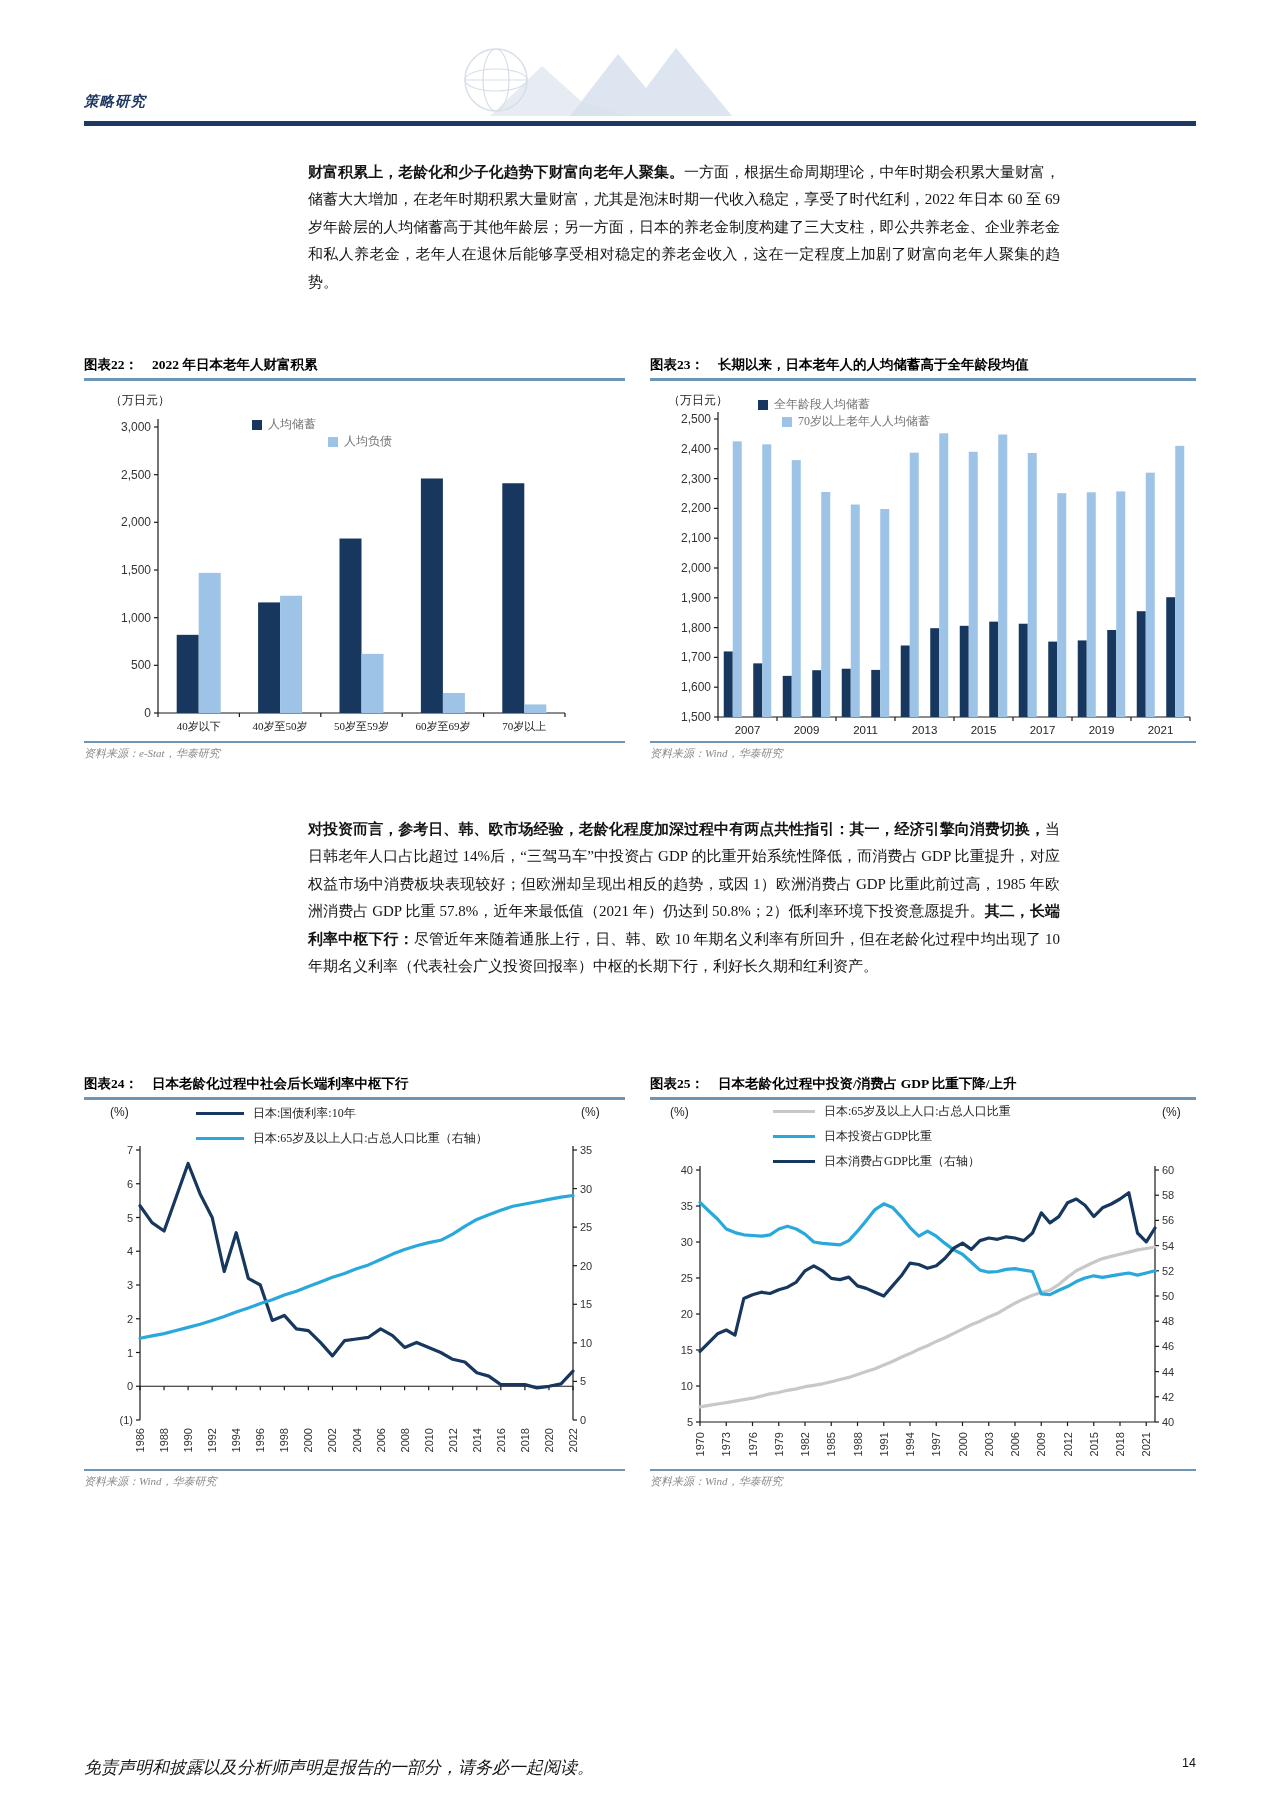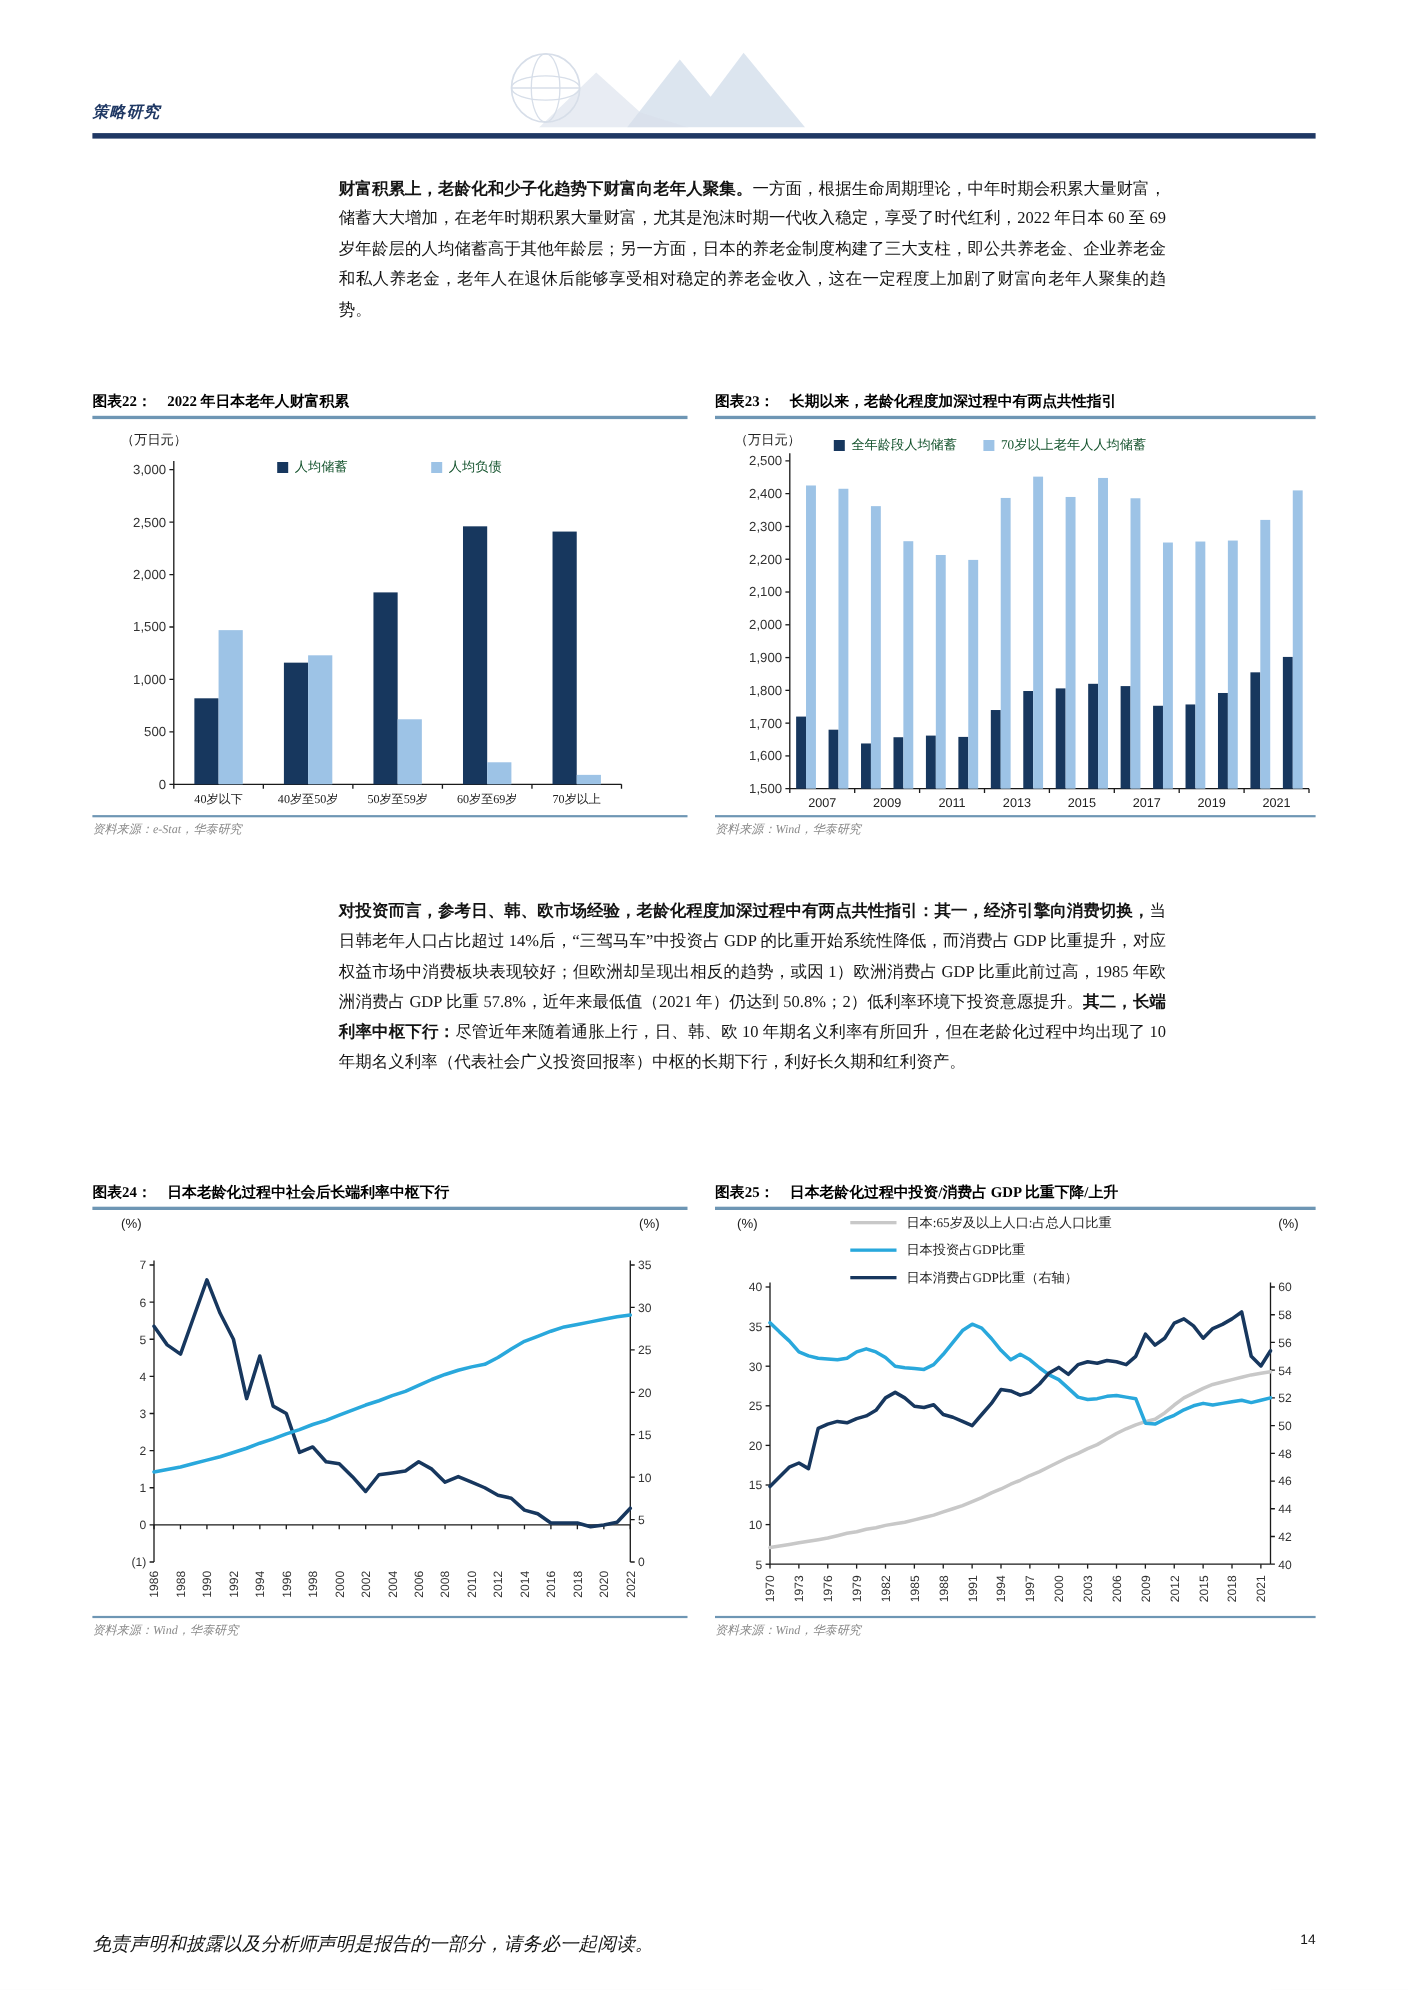--- a/index.html
+++ b/index.html
@@ -21,21 +21,21 @@
   .body-p{position:absolute;left:292px;width:752px;font-size:15px;line-height:27.4px;color:#141414;
         text-align:justify;margin:16px;}
   .body-p b{font-weight:700;}
   
   .chart-block{position:absolute;}
   .fig-title{position:absolute;left:0;top:0;font-size:13.5px;font-weight:700;color:#000;white-space:nowrap;}
   .fig-label{margin-right:14px;}
   .fig-rule{position:absolute;left:0;top:22px;height:2.5px;background:#6e96b4;width:100%;}
   .fig-unit{position:absolute;font-size:12px;color:#222;}
   .pct{position:absolute;font-size:12px;color:#222;font-family:"Liberation Sans","DejaVu Sans",sans-serif;}
-  .bar-legend{position:absolute;display:flex;font-size:12px;color:#14532d;white-space:nowrap;}
+  .bar-legend{position:absolute;display:flex;font-size:12px;color:#737373;white-space:nowrap;flex-direction:column;}
   .leg{display:flex;align-items:center;}
   .sq{display:inline-block;width:10px;height:10px;margin-right:6px;}
   .line-legend{position:absolute;font-size:12px;color:#222;white-space:nowrap;}
   .lrow{display:flex;align-items:center;height:25px;}
   .lsw{display:inline-block;height:3.5px;margin-right:9px;}
   .plot{position:absolute;left:0;}
   .fig-srule{position:absolute;left:0;height:1.5px;background:#6e96b4;width:100%;}
   .fig-source{position:absolute;left:0;font-size:11px;color:#8a8a8a;font-style:italic;white-space:nowrap;}
   svg text{font-family:"Liberation Sans","DejaVu Sans",sans-serif;}
   svg text.x-cjk{font-family:"Liberation Serif","DejaVu Serif",serif;}
@@ -116,21 +116,21 @@
         <text x="196.10000000000002" y="318" font-size="11" text-anchor="middle" fill="#222" class="x-cjk">40岁至50岁</text>
         <text x="277.5" y="318" font-size="11" text-anchor="middle" fill="#222" class="x-cjk">50岁至59岁</text>
         <text x="358.90000000000003" y="318" font-size="11" text-anchor="middle" fill="#222" class="x-cjk">60岁至69岁</text>
         <text x="440.3" y="318" font-size="11" text-anchor="middle" fill="#222" class="x-cjk">70岁以上</text>
       </svg>
     <div class="fig-srule" style="top:385px;"></div>
     <div class="fig-source" style="top:390px;">资料来源：e-Stat，华泰研究</div>
   </div>
 
   <div class="chart-block" style="left:650px;top:356px;width:546px;height:415px;">
-    <div class="fig-title"><span class="fig-label">图表23：</span><span>长期以来，老龄化程度加深过程中有两点共性指引</span></div>
+    <div class="fig-title"><span class="fig-label">图表23：</span><span>长期以来，日本老年人的人均储蓄高于全年龄段均值</span></div>
     <div class="fig-rule"></div>
     <div class="fig-unit" style="left:18px;top:36px;">（万日元）</div>
     <div class="bar-legend" style="left:108px;top:40px;">
       <span class="leg">
           <i class="sq" style="background: rgb(23, 55, 94);"></i>
           <span>全年龄段人均储蓄</span>
         </span>
       <span class="leg" style="margin-left:24px;justify-content:center;">
           <i class="sq" style="background: rgb(157, 195, 230);"></i>
           <span>70岁以上老年人人均储蓄</span>
@@ -215,20 +215,30 @@
     <div class="fig-source" style="top:390px;">资料来源：Wind，华泰研究</div>
   </div>
 
   <p class="body-p" style="top:800px;"><b>对投资而言，参考日、韩、欧市场经验，老龄化程度加深过程中有两点共性指引：其一，经济引擎向消费切换，</b><span>当日韩老年人口占比超过 14%后，“三驾马车”中投资占 GDP 的比重开始系统性降低，而消费占 GDP 比重提升，对应权益市场中消费板块表现较好；但欧洲却呈现出相反的趋势，或因 1）欧洲消费占 GDP 比重此前过高，1985 年欧洲消费占 GDP 比重 57.8%，近年来最低值（2021 年）仍达到 50.8%；2）低利率环境下投资意愿提升。</span><b>其二，长端利率中枢下行：</b><span>尽管近年来随着通胀上行，日、韩、欧 10 年期名义利率有所回升，但在老龄化过程中均出现了 10 年期名义利率（代表社会广义投资回报率）中枢的长期下行，利好长久期和红利资产。</span></p>
 
   <div class="chart-block" style="left:84px;top:1075px;width:541px;height:420px;">
     <div class="fig-title"><span class="fig-label">图表24：</span><span>日本老龄化过程中社会后长端利率中枢下行</span></div>
     <div class="fig-rule"></div>
     <div class="pct" style="left:26px;top:30px;">(%)</div>
     <div class="pct" style="left:497px;top:30px;">(%)</div>
+    <div class="line-legend" style="left:112px;top:26px;">
+      <div class="lrow">
+          <i class="lsw" style="width: 48px; background: rgb(23, 55, 94);"></i>
+          <span>日本:国债利率:10年</span>
+        </div>
+      <div class="lrow">
+          <i class="lsw" style="width: 48px; background: rgb(41, 168, 220);"></i>
+          <span>日本:65岁及以上人口:占总人口比重（右轴）</span>
+        </div>
+    </div>
     <svg class="plot" style="top:70px;" id="svg-fig24" viewBox="0 0 541 325" width="541" height="325">
         <line x1="52" y1="5" x2="56" y2="5" stroke="#1a1a1a" stroke-width="1.2"></line>
         <text x="49" y="9" font-size="11" text-anchor="end" fill="#333">7</text>
         <line x1="52" y1="38.75" x2="56" y2="38.75" stroke="#1a1a1a" stroke-width="1.2"></line>
         <text x="49" y="42.75" font-size="11" text-anchor="end" fill="#333">6</text>
         <line x1="52" y1="72.5" x2="56" y2="72.5" stroke="#1a1a1a" stroke-width="1.2"></line>
         <text x="49" y="76.5" font-size="11" text-anchor="end" fill="#333">5</text>
         <line x1="52" y1="106.25" x2="56" y2="106.25" stroke="#1a1a1a" stroke-width="1.2"></line>
         <text x="49" y="110.25" font-size="11" text-anchor="end" fill="#333">4</text>
         <line x1="52" y1="140" x2="56" y2="140" stroke="#1a1a1a" stroke-width="1.2"></line>

